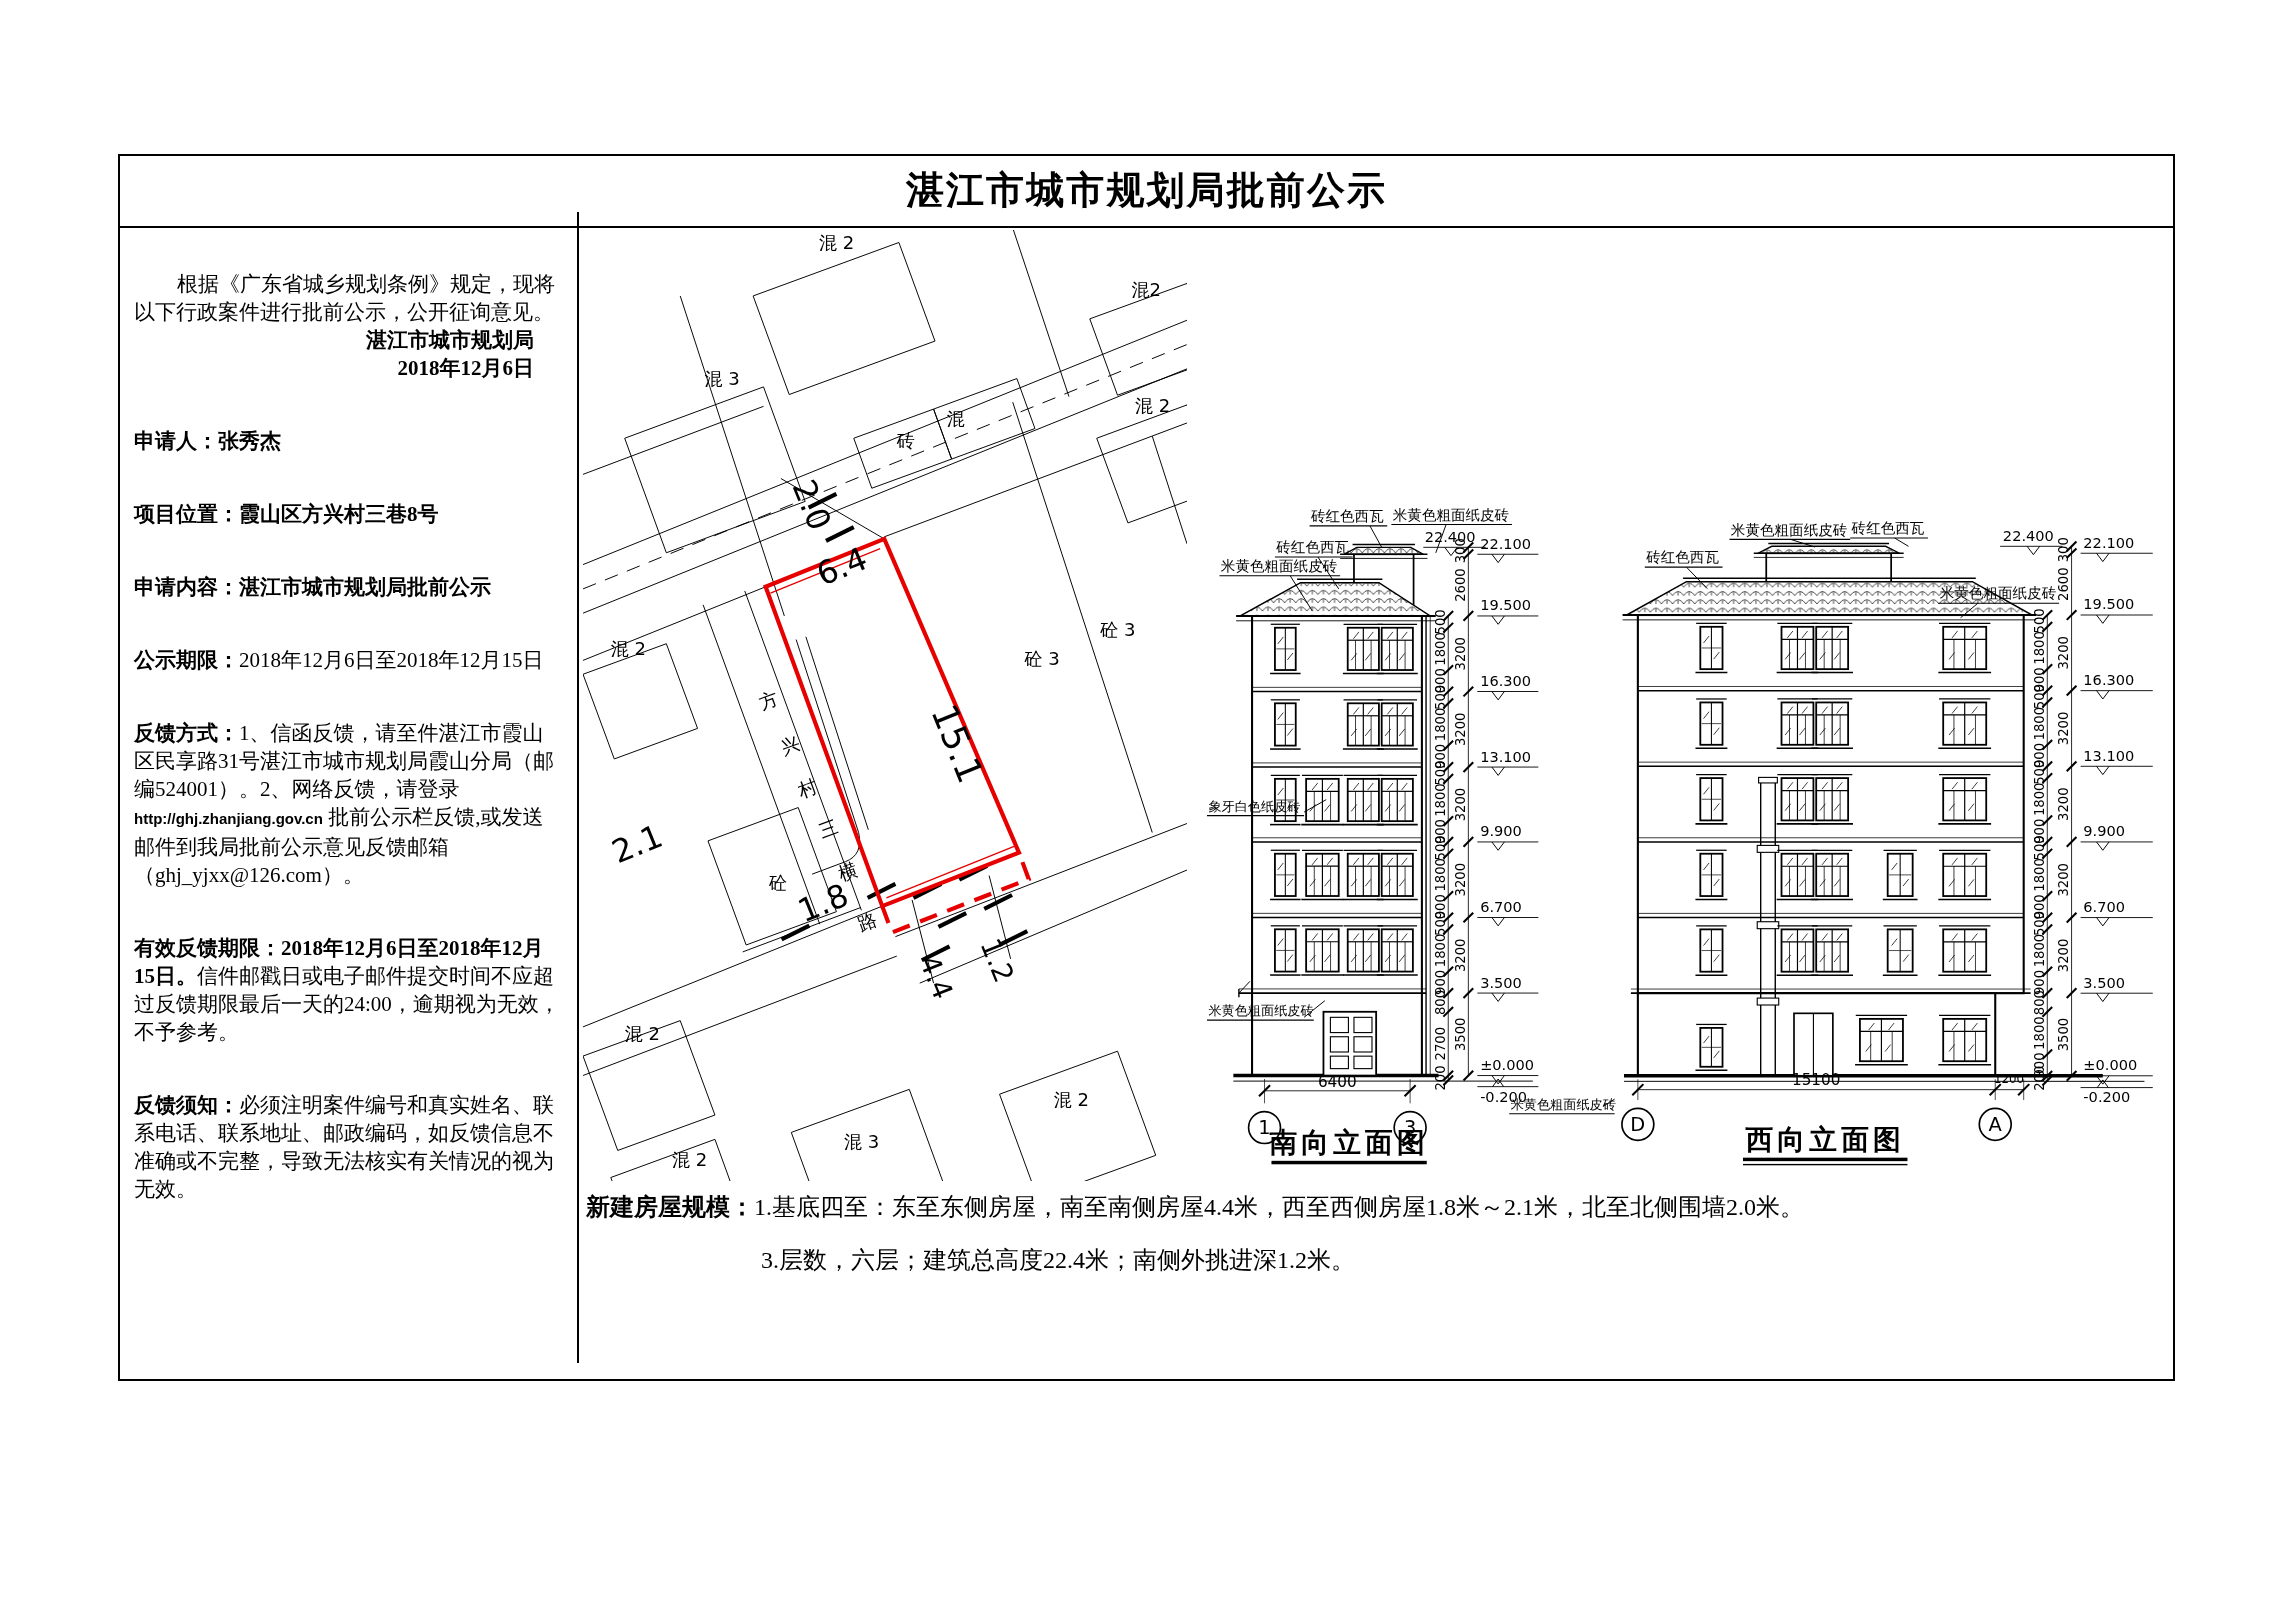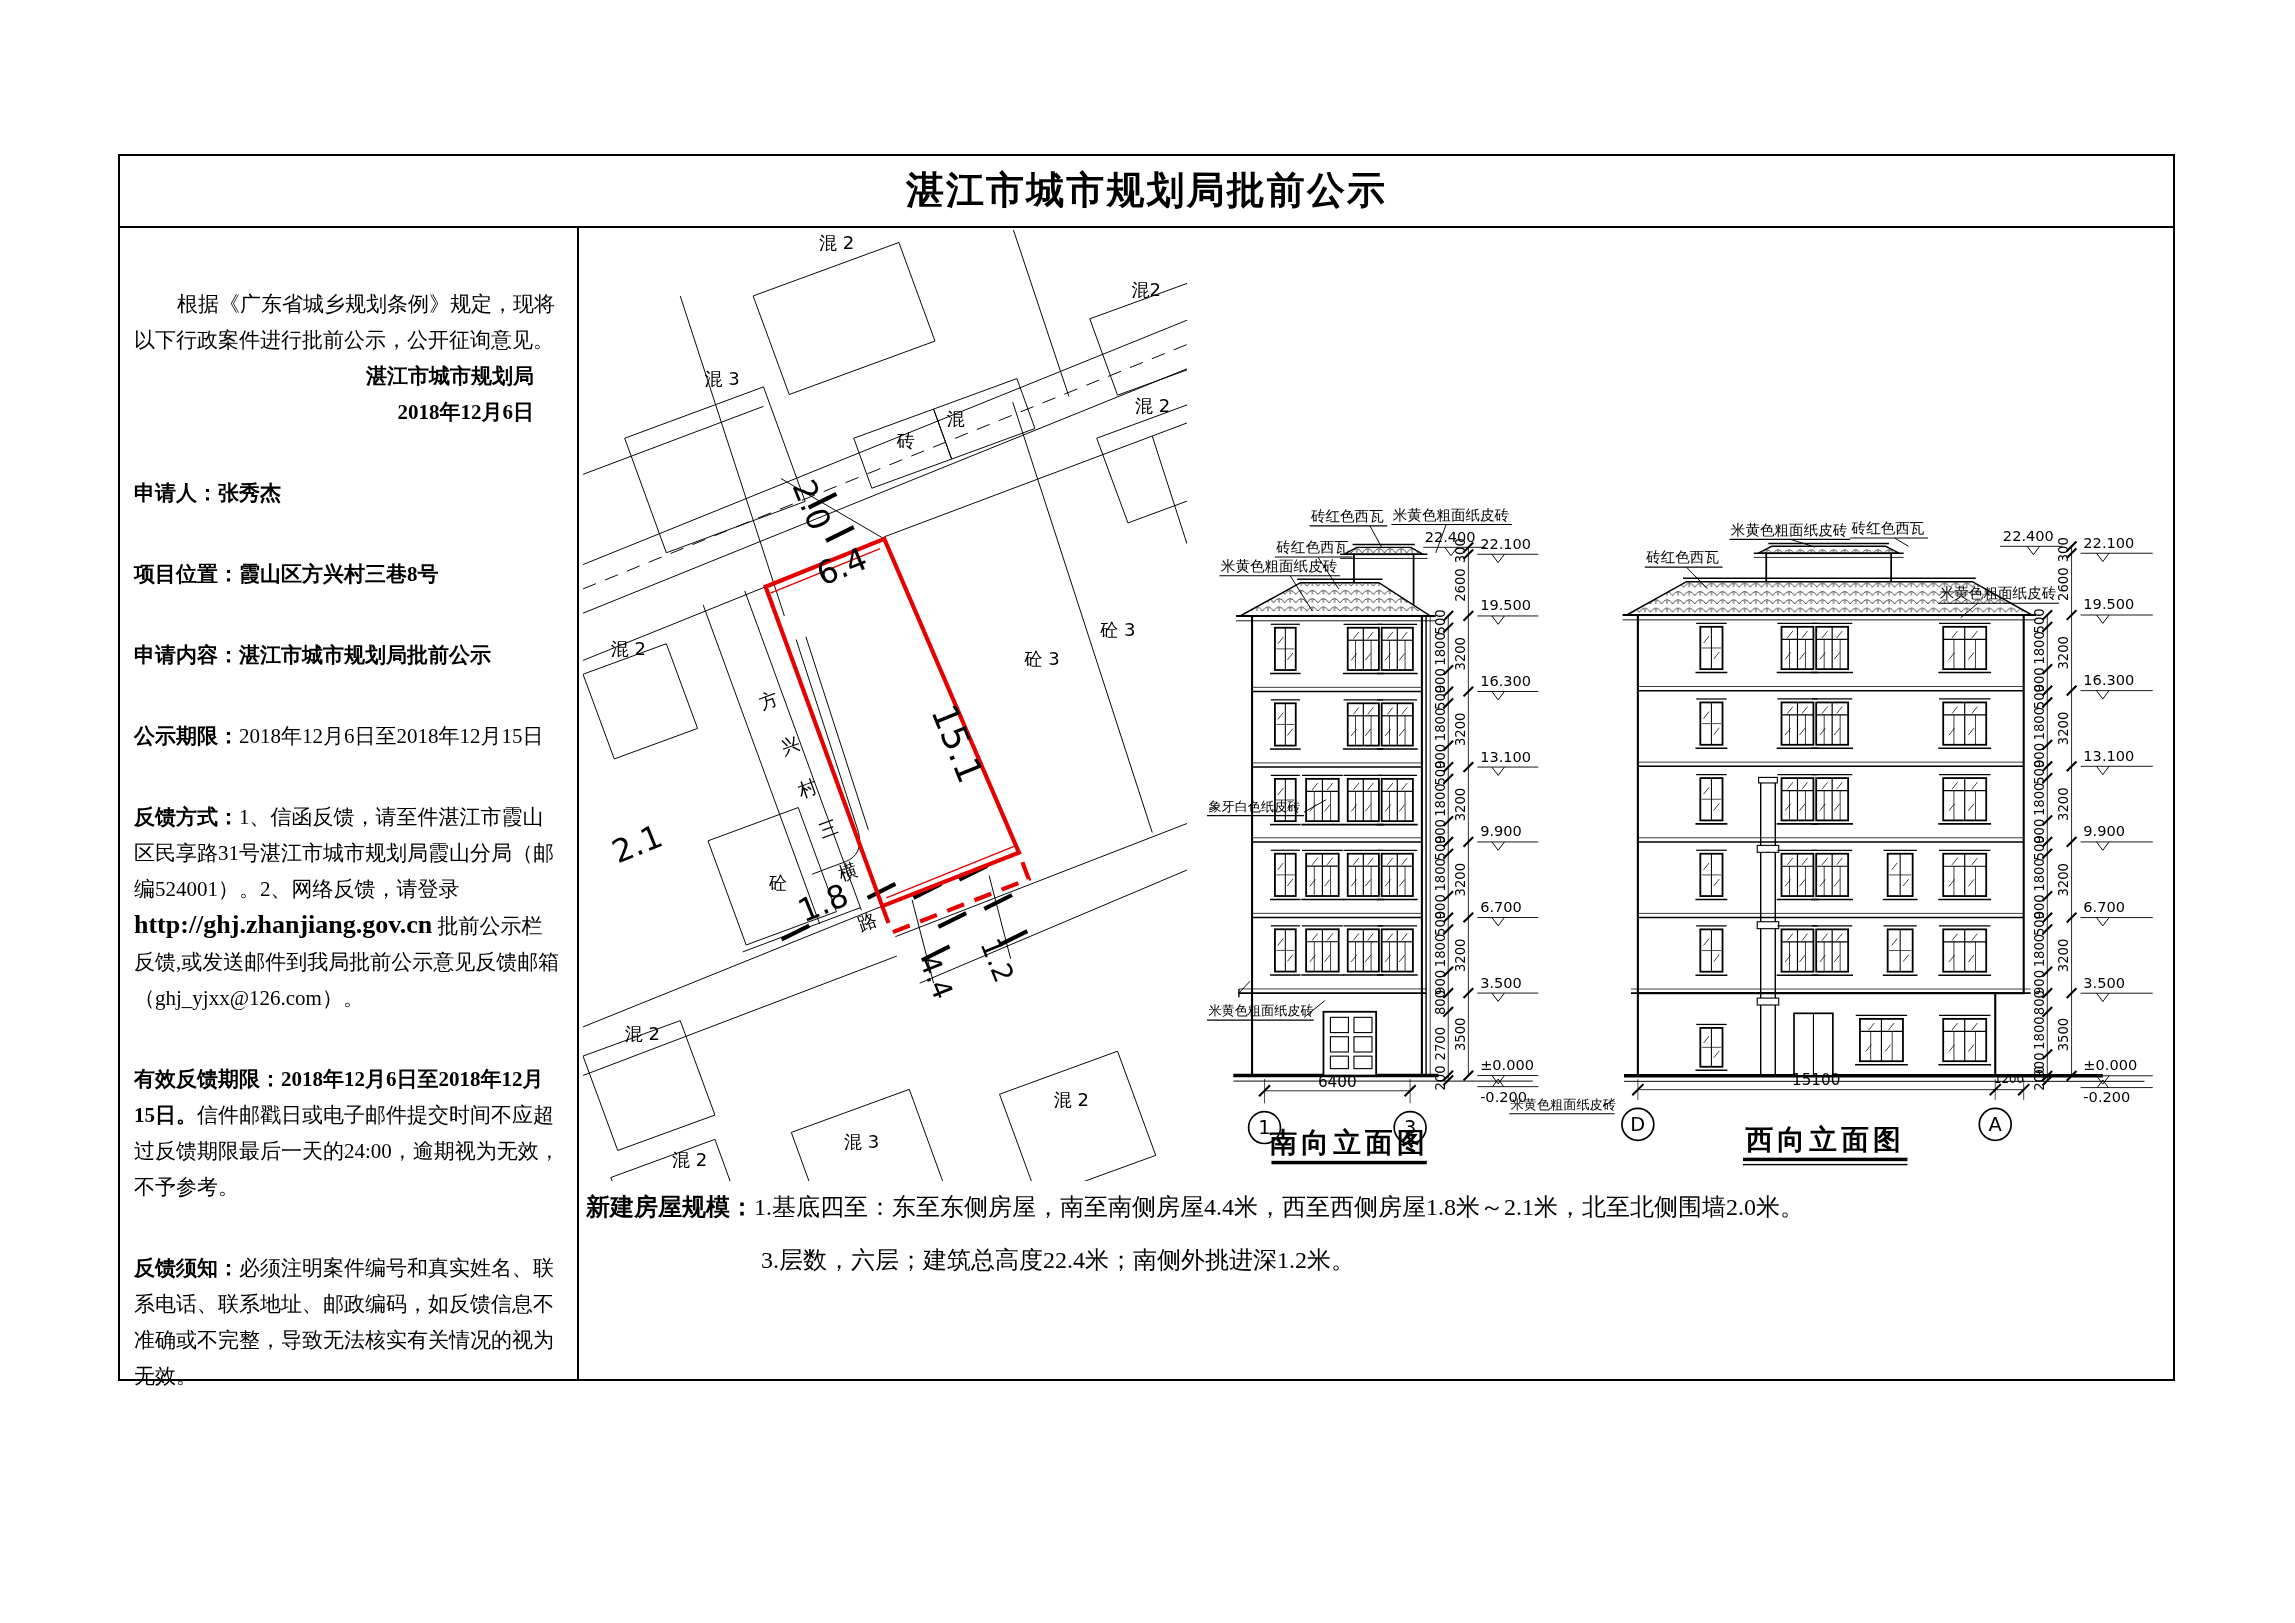--- a/index.html
+++ b/index.html
@@ -1,29 +1,29 @@
 <!DOCTYPE html>
 <html lang="zh" style="font-size:11px"><head>
 <meta charset="utf-8">
 <style>
   html,body{margin:0;padding:0;background:#fff;}
   .page{position:relative;width:2295px;height:1623px;background:#fff;color:#000;
         font-family:"Liberation Serif","DejaVu Serif",serif;overflow:hidden;}
   .frame{position:absolute;left:118px;top:154px;width:2053px;height:1223px;border:2.8px solid #000;}
   .title-row{position:absolute;left:0;top:0;width:100%;height:72px;border-bottom:2.8px solid #000;box-sizing:border-box;}
   .title{width:100%;text-align:center;font-weight:bold;font-size:38px;line-height:69px;letter-spacing:2.1px;}
-  .left-col{position:absolute;left:0;top:72px;width:459px;height:calc(100% - 72px);
+  .left-col{position:absolute;left:0;top:56px;width:459px;height:calc(100% - 72px);
             border-right:2.1px solid #000;box-sizing:border-box;padding:0 14px;
-            font-size:21px;line-height:36px;}
+            font-size:21px;line-height:28px;}
   .p{margin:0;}
   .ind{margin-top:58px;text-indent:43px;}
   .r{text-align:right;padding-right:29px;}
   .g{margin-top:45px;}
   b{font-weight:bold;font-family:Liberation Serif, serif;}
-  .url{font-family:Liberation Serif, serif;font-weight:bold;font-size:26px;}
+  .url{font-family:Liberation Sans, sans-serif;font-weight:bold;font-size:15px;}
   .abs{position:absolute;}
   svg text{font-family:"DejaVu Sans","Liberation Sans",sans-serif;fill:#000;}
   .scale{position:absolute;left:586px;top:1182px;width:1581px;font-size:24px;line-height:50px;
          font-family:"Liberation Serif","DejaVu Serif",serif;}
   .s1{padding-left:175px;text-indent:-175px;}
   .s2{margin-left:175px;margin-top:2.8px;}
 </style>
 </head>
 <body>
 

